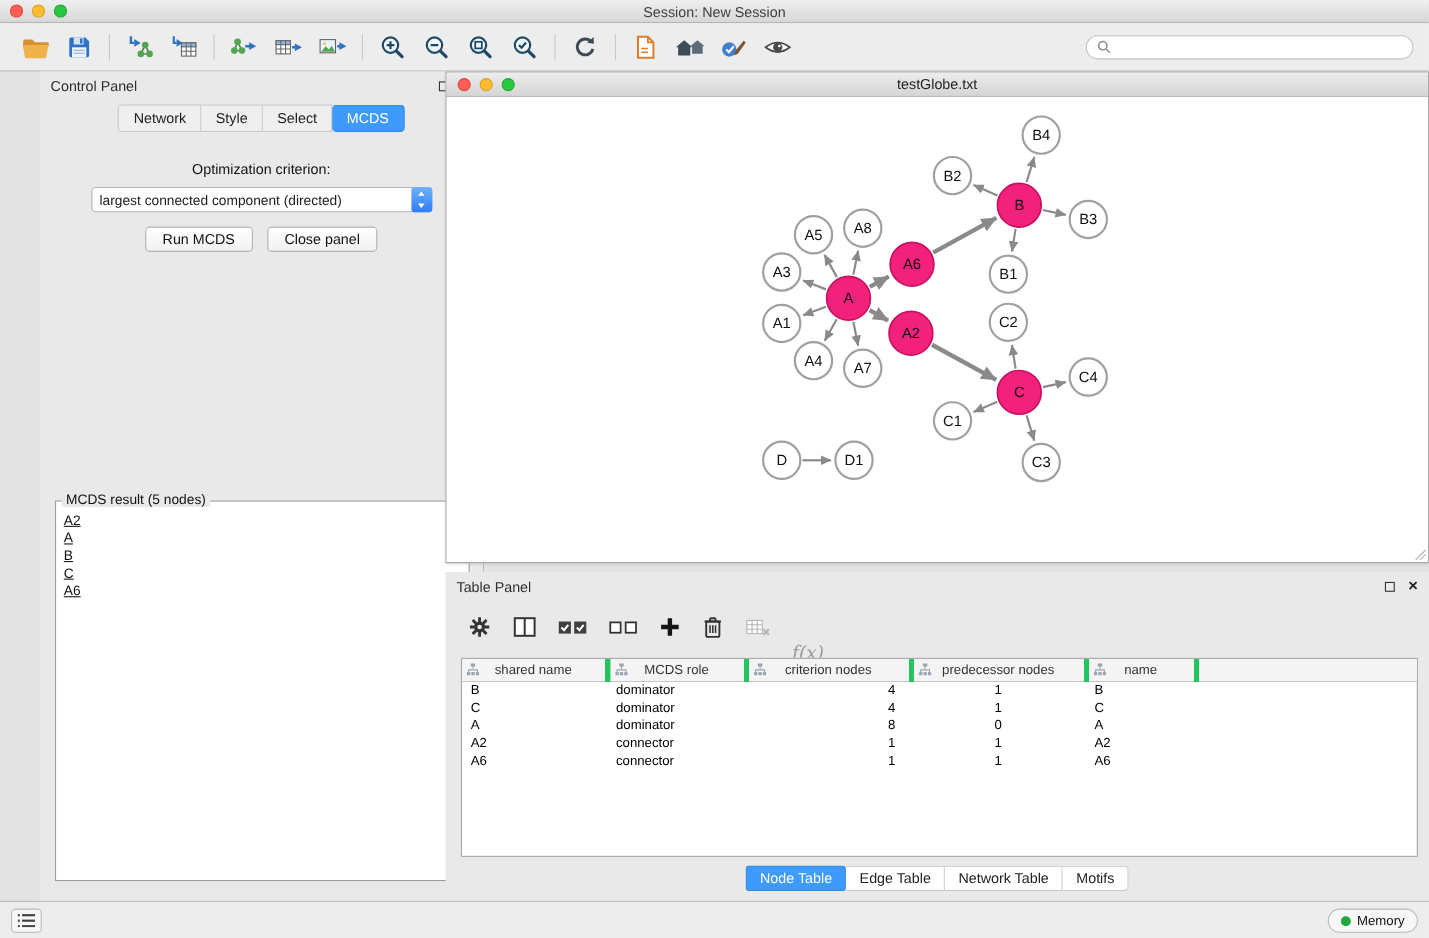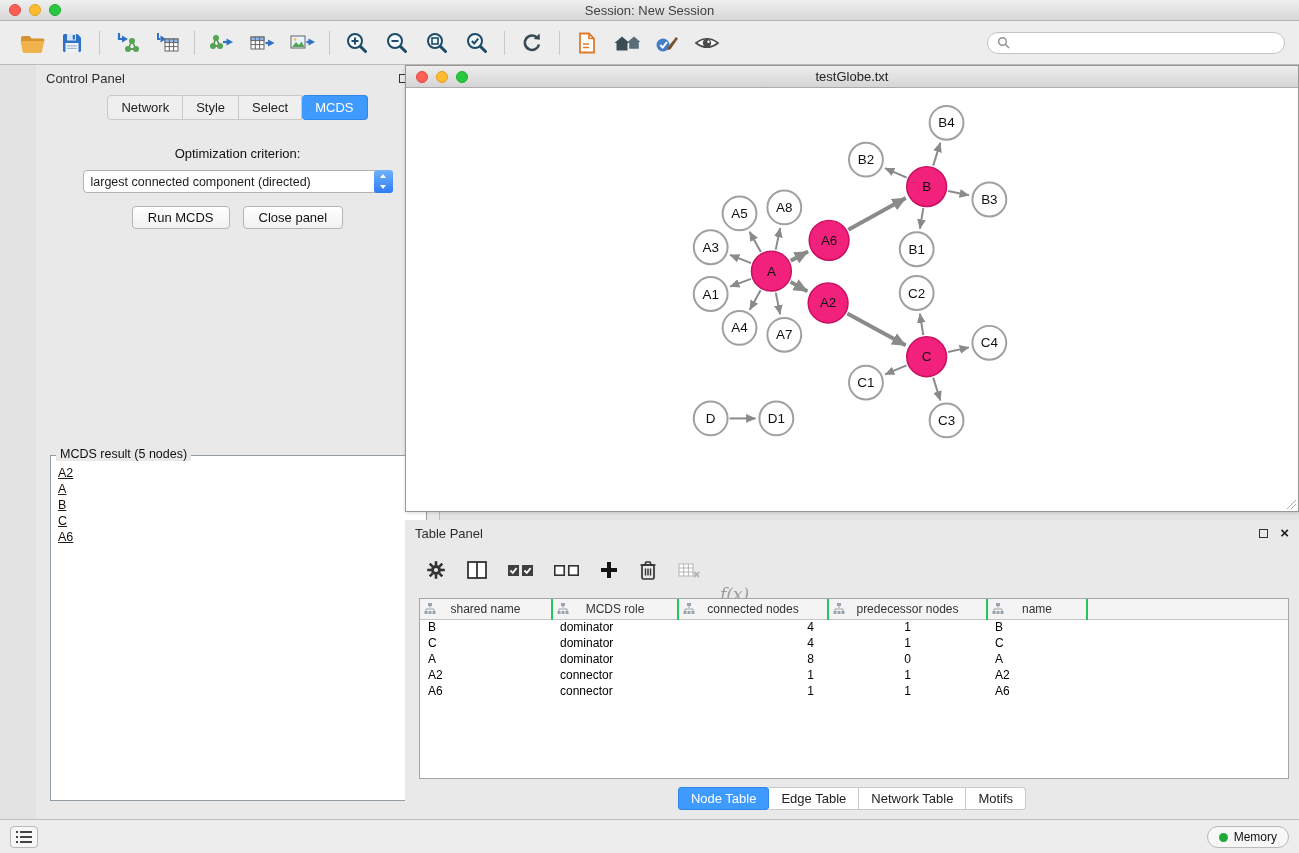--- a/index.html
+++ b/index.html
@@ -61,21 +61,21 @@
 #graph-svg{width:100%;height:100%;display:block;}
 .grip{position:absolute;right:1px;bottom:1px;}
 
 
 .table-panel{position:absolute;left:405px;top:520px;width:894px;height:299px;background:#e9e9e9;}
 .tp-toolbar{display:flex;align-items:center;gap:19px;padding:9px 20px 4px;height:42px;}
 .ticon{display:flex;align-items:center;background:none;border:none;}
 .fx{font-family:"DejaVu Serif","Liberation Serif",serif;font-style:italic;color:#9a9a9a;font-size:17px;margin-top:48px;}
 .table-wrap{position:absolute;left:14px;right:10px;top:78px;bottom:40px;background:#fff;border:1px solid #a5a5a5;overflow:hidden;}
 .node-table{width:100%;border-collapse:collapse;table-layout:fixed;}
-.node-table th{height:20px;background:#f4f4f4;border-right:2px solid #22c55e;border-bottom:1px solid #c6c6c6;font-size:12px;font-weight:normal;color:#333;position:relative;text-align:center;overflow:hidden;white-space:nowrap;}
+.node-table th{height:20px;background:#f4f4f4;border-right:5px solid #22c55e;border-bottom:1px solid #c6c6c6;font-size:12px;font-weight:normal;color:#333;position:relative;text-align:center;overflow:hidden;white-space:nowrap;}
 .node-table th svg{position:absolute;left:4px;top:4px;}
 .node-table th.filler{border-right:none;}
 .node-table td{height:16px;font-size:12px;padding:0 8px;overflow:hidden;white-space:nowrap;color:#000;}
 td.ar{text-align:right;padding-right:14px;}
 td.ac{text-align:center;}
 .tp-tabs{position:absolute;bottom:9px;left:0;right:0;display:flex;justify-content:center;}
 .tp-tab{padding:3px 12px;font-size:13px;background:#fff;border:1px solid #c9c9c9;border-left:none;color:#222;}
 .tp-tab:first-child{border-left:1px solid #c9c9c9;border-radius:4px 0 0 4px;}
 .tp-tab:last-child{border-radius:0 4px 4px 0;}
 .tp-tab.active{background:var(--accent);color:#fff;border-color:#2f87e8;border-radius:3px;}
@@ -493,21 +493,21 @@
                 <rect x="0.5" y="8" width="3" height="3" fill="#9aa4ae"></rect>
                 <rect x="4.5" y="8" width="3" height="3" fill="#9aa4ae"></rect>
                 <rect x="8.5" y="8" width="3" height="3" fill="#9aa4ae"></rect>
               </svg><span>MCDS role</span></th>
             <th style="width: 150px;"><svg width="12" height="11" viewBox="0 0 12 11">
                 <rect x="4" y="0" width="4" height="3" fill="#9aa4ae"></rect>
                 <path d="M6 3 v2 M2 8 v-2 h8 v2" stroke="#9aa4ae" fill="none"></path>
                 <rect x="0.5" y="8" width="3" height="3" fill="#9aa4ae"></rect>
                 <rect x="4.5" y="8" width="3" height="3" fill="#9aa4ae"></rect>
                 <rect x="8.5" y="8" width="3" height="3" fill="#9aa4ae"></rect>
-              </svg><span>connected nodes</span></th>
+              </svg><span>criterion nodes</span></th>
             <th style="width: 159px;"><svg width="12" height="11" viewBox="0 0 12 11">
                 <rect x="4" y="0" width="4" height="3" fill="#9aa4ae"></rect>
                 <path d="M6 3 v2 M2 8 v-2 h8 v2" stroke="#9aa4ae" fill="none"></path>
                 <rect x="0.5" y="8" width="3" height="3" fill="#9aa4ae"></rect>
                 <rect x="4.5" y="8" width="3" height="3" fill="#9aa4ae"></rect>
                 <rect x="8.5" y="8" width="3" height="3" fill="#9aa4ae"></rect>
               </svg><span>predecessor nodes</span></th>
             <th style="width: 100px;"><svg width="12" height="11" viewBox="0 0 12 11">
                 <rect x="4" y="0" width="4" height="3" fill="#9aa4ae"></rect>
                 <path d="M6 3 v2 M2 8 v-2 h8 v2" stroke="#9aa4ae" fill="none"></path>

